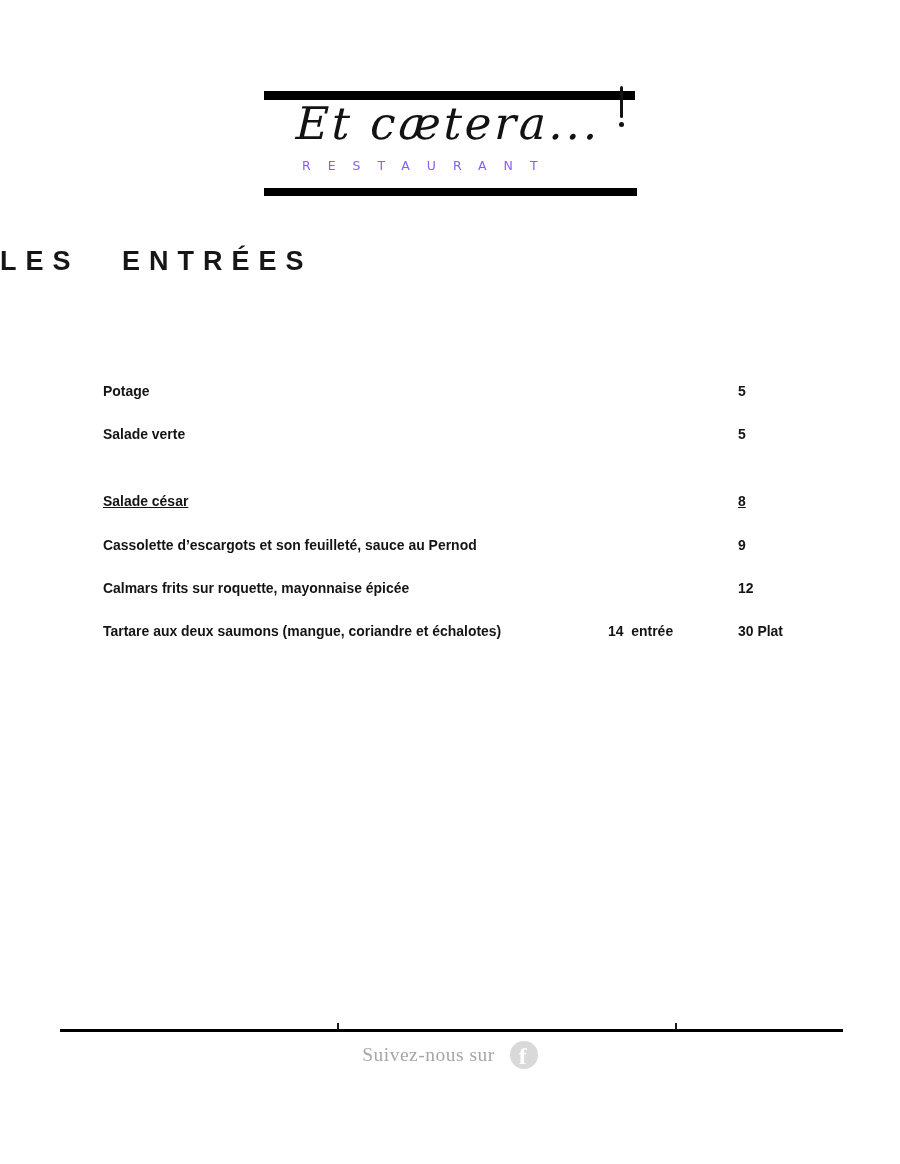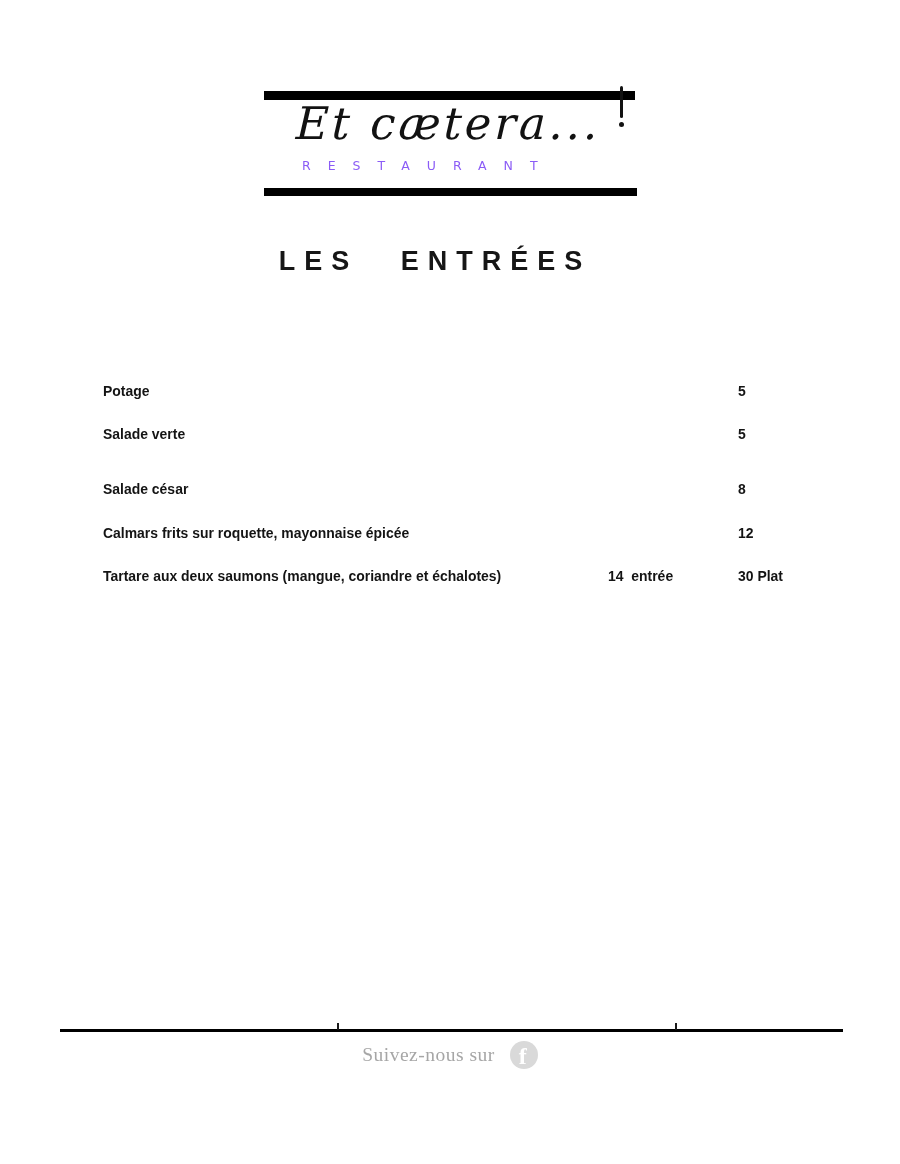--- a/index.html
+++ b/index.html
@@ -19,32 +19,32 @@
   }
   .excl-stroke{position:absolute;left:356px;top:1px;width:3px;height:32px;background:#121212;border-radius:2px;}
   .excl-dot{position:absolute;left:355px;top:37px;width:5px;height:5px;background:#121212;border-radius:50%;}
   .resto{
     position:absolute;left:38px;top:73px;
     font-family:"DejaVu Sans", sans-serif;font-size:12.5px;color:#8b5cf6;
     letter-spacing:17px;white-space:nowrap;
   }
   
   .heading{
-    position:absolute;left:0;right:30px;top:246px;text-align:center;
+    position:absolute;left:0;right:30px;top:246px;
     font-weight:bold;font-size:27px;color:#161616;
     letter-spacing:9px;word-spacing:26px;white-space:nowrap;
   }
   
   .menu{position:absolute;left:103px;top:382px;width:730px;}
   .row{
     display:grid;grid-template-columns:505px 130px 1fr;
     height:43.2px;align-items:start;
     font-weight:bold;font-size:15px;color:#141414;white-space:pre;
   }
-  .row.gap{margin-top:12px;}
+  .row.gap{margin-top:24px;text-decoration:underline;}
   .row > span{display:inline-block;transform:scaleX(.93);transform-origin:0 50%;}
   
   .divider{position:absolute;left:60px;top:1029px;width:783px;height:3px;background:#000;}
   .tick{position:absolute;top:1023px;width:2px;height:7px;background:#1a1a1a;}
   .tick.t1{left:337px;}
   .tick.t2{left:675px;}
   .footer{
     position:absolute;left:0;top:1039px;width:900px;height:32px;
     display:flex;justify-content:center;align-items:center;gap:15px;
   }
@@ -87,20 +87,25 @@
       <span>Salade verte</span>
       <span></span>
       <span>5</span>
     </div>
     <div class="row gap">
       <span>Salade césar</span>
       <span></span>
       <span>8</span>
     </div>
     <div class="row">
+      <span>Cassolette d’escargots et son feuilleté, sauce au Pernod</span>
+      <span></span>
+      <span>9</span>
+    </div>
+    <div class="row">
       <span>Calmars frits sur roquette, mayonnaise épicée</span>
       <span></span>
       <span>12</span>
     </div>
     <div class="row">
       <span>Tartare aux deux saumons (mangue, coriandre et échalotes)</span>
       <span>14  entrée</span>
       <span>30 Plat</span>
     </div>
   </div>

